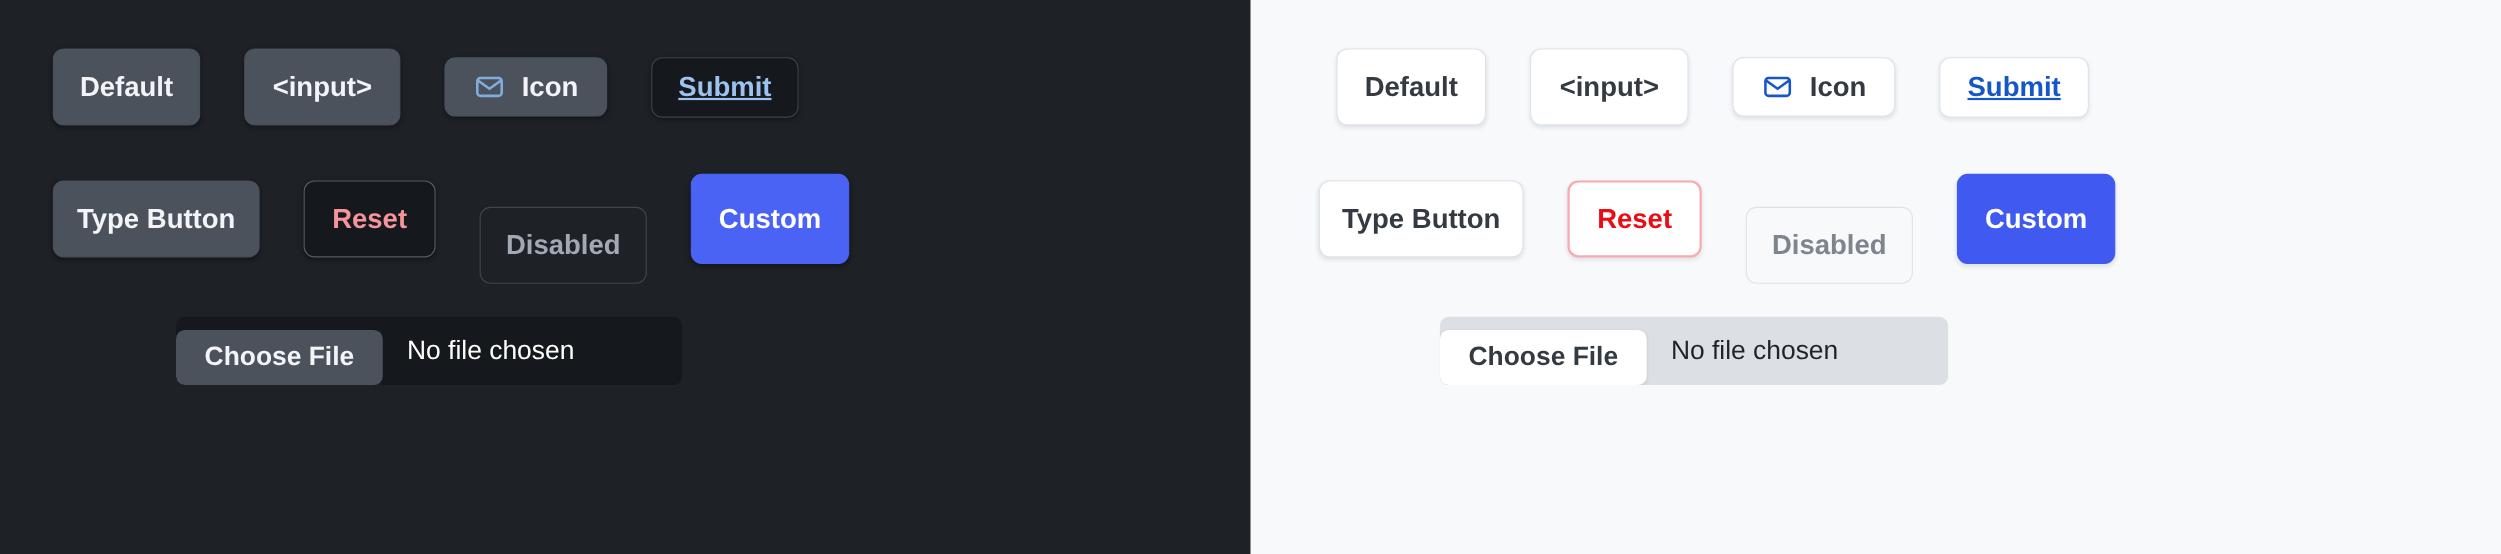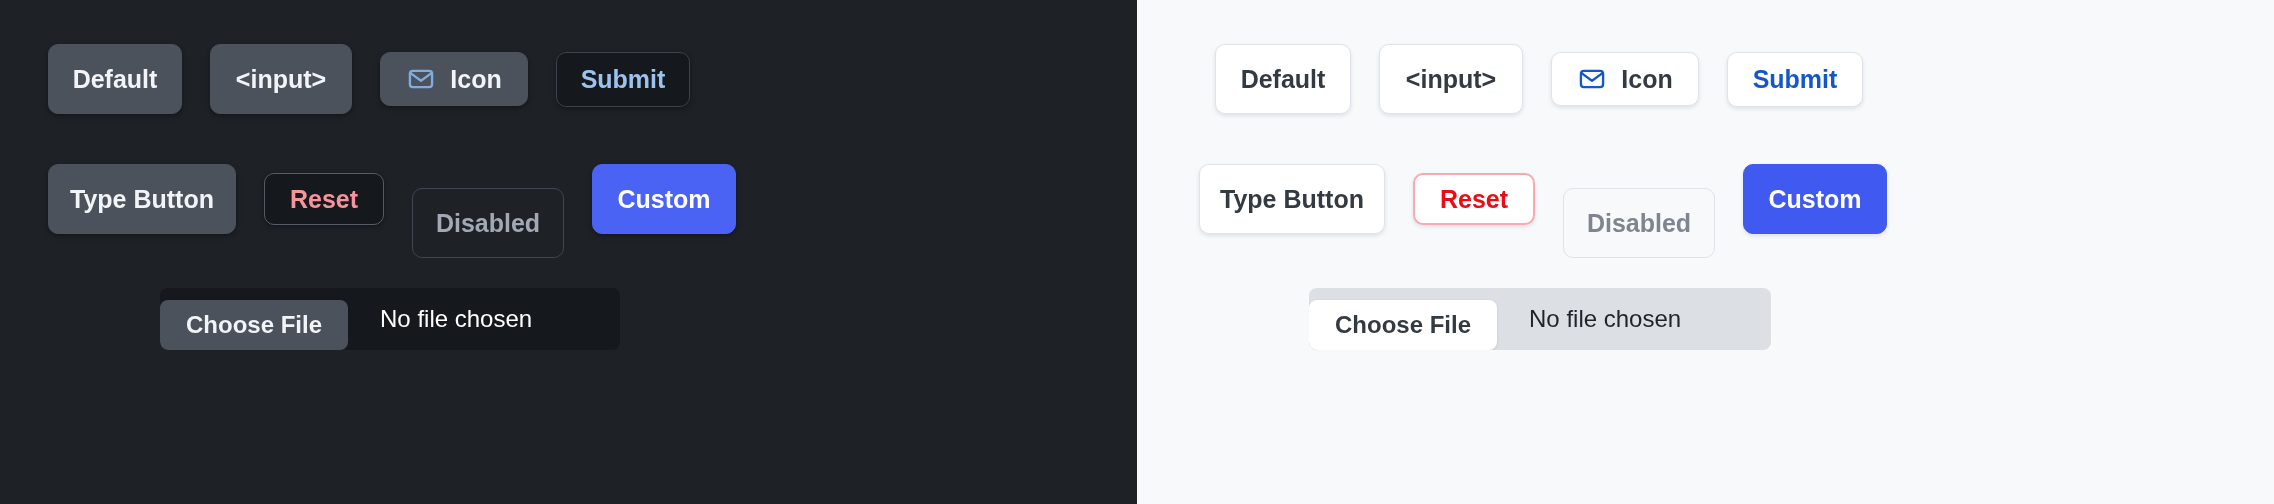--- a/index.html
+++ b/index.html
@@ -24,21 +24,21 @@
     position: relative;
     padding-top: 44px;
   }
   .panel-dark  { background: #1e2126; }
   .panel-light { background: #f7f9fb; }
 
   
   .btn-row {
     display: flex;
     align-items: center;
-    gap: 28px;
+    gap: 40px;
     padding-left: 48px;
   }
   .row-1 { margin-bottom: 26px; }
   .row-2 { margin-bottom: 30px; }
   .row-file { padding-left: 160px; }
   .panel-light .row-1     { padding-left: 78px; }
   .panel-light .row-2     { padding-left: 62px; }
   .panel-light .row-file  { padding-left: 172px; }
 
   
@@ -116,25 +116,25 @@
   .panel-light .btn-custom {
     background: #4059f0;
     color: #ffffff;
     border-color: #4059f0;
   }
 
   
   .btn-default  { width: 134px; height: 70px; }
   .btn-input    { width: 142px; height: 70px; text-align: center; }
   .btn-icon     { width: 148px; height: 54px; }
-  .btn-submit   { width: 134px; height: 55px; }
+  .btn-submit   { width: 134px; height: 55px; text-decoration: underline; }
   .btn-type     { width: 188px; height: 70px; }
-  .btn-reset    { width: 120px; height: 52px; }
+  .btn-reset    { width: 120px; height: 70px; }
   .btn-disabled { width: 152px; height: 70px; margin-top: 48px; }
-  .btn-custom   { width: 144px; height: 70px; }
+  .btn-custom   { width: 144px; height: 82px; }
 
   .panel-light .btn-default  { width: 136px; }
   .panel-light .btn-input    { width: 144px; }
   .panel-light .btn-icon     { width: 148px; }
   .panel-light .btn-submit   { width: 136px; }
   .panel-light .btn-type     { width: 186px; }
   .panel-light .btn-reset    { width: 122px; }
   .panel-light .btn-disabled { width: 152px; }
   .panel-light .btn-custom   { width: 144px; }
 
@@ -183,21 +183,21 @@
   .panel-light .file-btn {
     background: #ffffff;
     color: #343a42;
     min-width: 184px;
     box-shadow: 0 1px 3px rgba(22,28,40,.12);
   }
 
   .file-label {
     display: inline-flex;
     align-items: center;
-    padding: 0 32px;
+    padding: 0 22px;
     font-weight: normal;
     white-space: nowrap;
   }
   .panel-dark .file-label  { color: #ffffff; }
   .panel-light .file-label { color: #1f242b; }
 </style>
 </head>
 <body>
 
 <div class="viewport">

